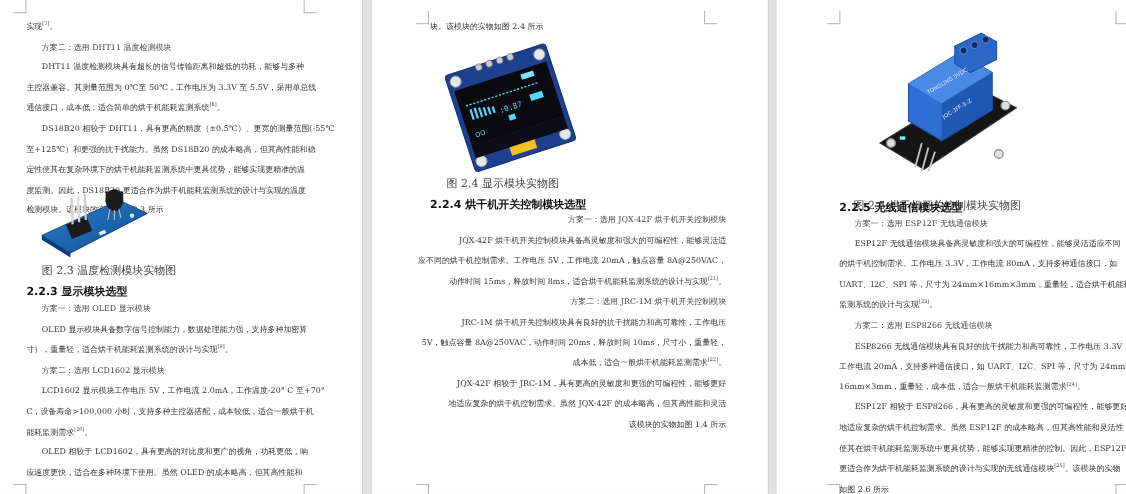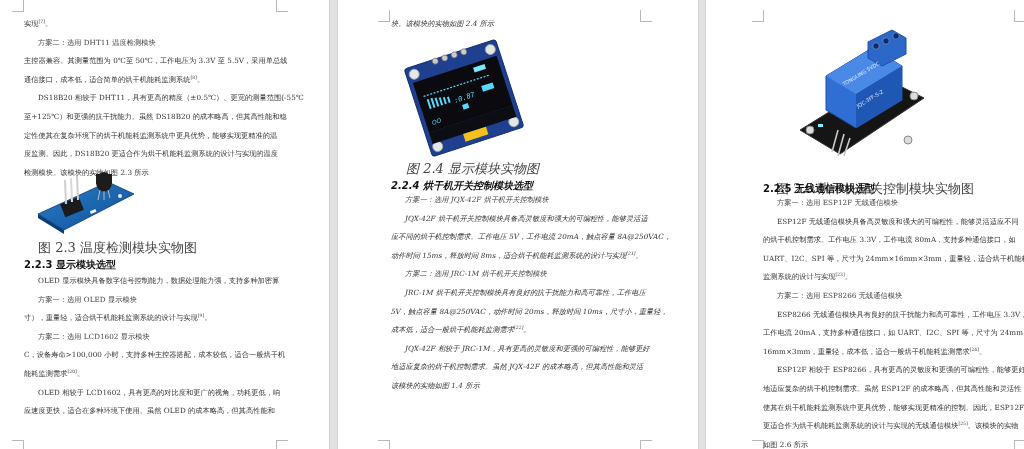--- a/index.html
+++ b/index.html
@@ -3,40 +3,40 @@
 <meta charset="utf-8">
 <style>
   * { box-sizing: border-box; margin: 0; padding: 0; }
   html, body { width: 1024px; height: 449px; overflow: hidden; background: #e6e6e6; }
   body { position: relative; font-family: "DejaVu Serif", "Liberation Serif", serif; color: #222; }
 
   .viewport { position: absolute; left: 0; top: 0; width: 1024px; height: 449px; }
 
   .page { position: absolute; top: 0; height: 449px; background: #ffffff; overflow: hidden; }
   #page1 { left: 0; width: 329px; }
-  #page2 { left: 338px; width: 360px; font-style: italic; }
+  #page2 { left: 338px; width: 360px; }
   #page3 { left: 706px; width: 318px; }
 
   .gutter { position: absolute; top: 0; height: 449px; background: #e2e2e2; border-left: 1px solid #d2d2d2; border-right: 1px solid #d2d2d2; }
   #gutter1 { left: 329px; width: 9px; }
   #gutter2 { left: 698px; width: 8px; }
 
   
   .crop { position: absolute; width: 12px; height: 12px; border-color: #b8b8b8; border-style: solid; border-width: 0; }
   .crop.tl { border-right-width: 1px; border-bottom-width: 1px; }
   .crop.tr { border-left-width: 1px; border-bottom-width: 1px; }
   .crop.bl { border-right-width: 1px; border-top-width: 1px; }
   .crop.br { border-left-width: 1px; border-top-width: 1px; }
 
   .text { position: absolute; font-size: 7.2px; line-height: 18.6px; color: #333; letter-spacing: 0.05px; white-space: nowrap; }
   .line { display: block; height: 18.6px; }
   .indent { padding-left: 14px; }
   .scheme { padding-left: 14px; color: #444; }
   .heading { position: absolute; font-family: "DejaVu Sans", "Liberation Sans", sans-serif; font-size: 10px; font-weight: bold; color: #111; white-space: nowrap; }
-  .caption { position: absolute; font-size: 13px; color: #444; white-space: nowrap; }
+  .caption { position: absolute; font-size: 10px; color: #444; white-space: nowrap; }
   sup { font-size: 4.5px; vertical-align: super; line-height: 0; }
 
   .figure { position: absolute; }
 </style>
 </head>
 <body>
 
 <div class="viewport">
 
   <div class="gutter" id="gutter1"></div>
@@ -44,20 +44,21 @@
 
   <div class="page" id="page1">
     <div class="crop tl" style="left:12px;top:0;"></div>
     <div class="crop tr" style="left:276px;top:0;"></div>
     <div class="crop bl" style="left:12px;top:440px;"></div>
     <div class="crop br" style="left:276px;top:440px;"></div>
 
     <div class="text" style="left:24px;top:15px;">
         <span class="line">实现<sup>[7]</sup>。</span>
         <span class="line scheme">方案二：选用 DHT11 温度检测模块</span>
+        <span class="line indent">DHT11 温度检测模块具有超长的信号传输距离和超低的功耗，能够与多种</span>
         <span class="line">主控器兼容。其测量范围为 0℃至 50℃，工作电压为 3.3V 至 5.5V，采用单总线</span>
         <span class="line">通信接口，成本低，适合简单的烘干机能耗监测系统<sup>[8]</sup>。</span>
         <span class="line indent">DS18B20 相较于 DHT11，具有更高的精度（±0.5℃）、更宽的测量范围(-55℃</span>
         <span class="line">至+125℃）和更强的抗干扰能力。虽然 DS18B20 的成本略高，但其高性能和稳</span>
         <span class="line">定性使其在复杂环境下的烘干机能耗监测系统中更具优势，能够实现更精准的温</span>
         <span class="line">度监测。因此，DS18B20 更适合作为烘干机能耗监测系统的设计与实现的温度</span>
         <span class="line">检测模块。该模块的实物如图 2.3 所示</span>
       </div>
 
     <div class="figure" style="left:36px;top:164px;width:100px;height:70px;">
@@ -81,24 +82,25 @@
         <line x1="72" y1="26" x2="74" y2="34" stroke="#bbb" stroke-width="1"></line>
         <circle cx="84" cy="32" r="2" fill="#e8e8e8"></circle>
         <rect x="54" y="46" width="6" height="3" fill="#f0f0f0" transform="rotate(-22 57 47)"></rect>
       </svg>
     </div>
     <div class="caption" style="left:38px;top:239px;">图 2.3 温度检测模块实物图</div>
 
     <div class="heading" style="left:24px;top:258px;">2.2.3 显示模块选型</div>
 
     <div class="text" style="left:24px;top:272px;">
+        <span class="line scheme">方案一：选用 OLED 显示模块</span>
         <span class="line indent">OLED 显示模块具备数字信号控制能力，数据处理能力强，支持多种加密算</span>
-        <span class="line scheme">方案一：选用 OLED 显示模块</span>
         <span class="line">寸），重量轻，适合烘干机能耗监测系统的设计与实现<sup>[9]</sup>。</span>
         <span class="line scheme">方案二：选用 LCD1602 显示模块</span>
+        <span class="line indent">LCD1602 显示模块工作电压 5V，工作电流 2.0mA，工作温度-20° C 至+70°</span>
         <span class="line">C，设备寿命&gt;100,000 小时，支持多种主控器搭配，成本较低，适合一般烘干机</span>
         <span class="line">能耗监测需求<sup>[20]</sup>。</span>
         <span class="line indent">OLED 相较于 LCD1602，具有更高的对比度和更广的视角，功耗更低，响</span>
         <span class="line">应速度更快，适合在多种环境下使用。虽然 OLED 的成本略高，但其高性能和</span>
       </div>
   </div>
 
   <div class="page" id="page2">
     <div class="crop tl" style="left:40px;top:10px;"></div>
     <div class="crop tr" style="left:302px;top:10px;"></div>
@@ -138,21 +140,21 @@
           <text x="22" y="76" font-size="6" fill="#59d8ff" font-family="DejaVu Sans, sans-serif">OO</text>
           <rect x="16" y="82" width="88" height="12" fill="#0d0d14"></rect>
           <rect x="48" y="94" width="24" height="8" fill="#f4c01e"></rect>
         </g>
       </svg>
     </div>
     <div class="caption" style="left:68px;top:160px;">图 2.4 显示模块实物图</div>
 
     <div class="heading" style="left:53px;top:179px;">2.2.4 烘干机开关控制模块选型</div>
 
-    <div class="text" style="left:53px;top:191px;">
+    <div class="text" style="left:42px;top:191px;text-align:right;">
         <span class="line scheme">方案一：选用 JQX-42F 烘干机开关控制模块</span>
         <span class="line indent">JQX-42F 烘干机开关控制模块具备高灵敏度和强大的可编程性，能够灵活适</span>
         <span class="line">应不同的烘干机控制需求。工作电压 5V，工作电流 20mA，触点容量 8A@250VAC，</span>
         <span class="line">动作时间 15ms，释放时间 8ms，适合烘干机能耗监测系统的设计与实现<sup>[21]</sup>。</span>
         <span class="line scheme">方案二：选用 JRC-1M 烘干机开关控制模块</span>
         <span class="line indent">JRC-1M 烘干机开关控制模块具有良好的抗干扰能力和高可靠性，工作电压</span>
         <span class="line">5V，触点容量 8A@250VAC，动作时间 20ms，释放时间 10ms，尺寸小，重量轻，</span>
         <span class="line">成本低，适合一般烘干机能耗监测需求<sup>[22]</sup>。</span>
         <span class="line indent">JQX-42F 相较于 JRC-1M，具有更高的灵敏度和更强的可编程性，能够更好</span>
         <span class="line">地适应复杂的烘干机控制需求。虽然 JQX-42F 的成本略高，但其高性能和灵活</span>

